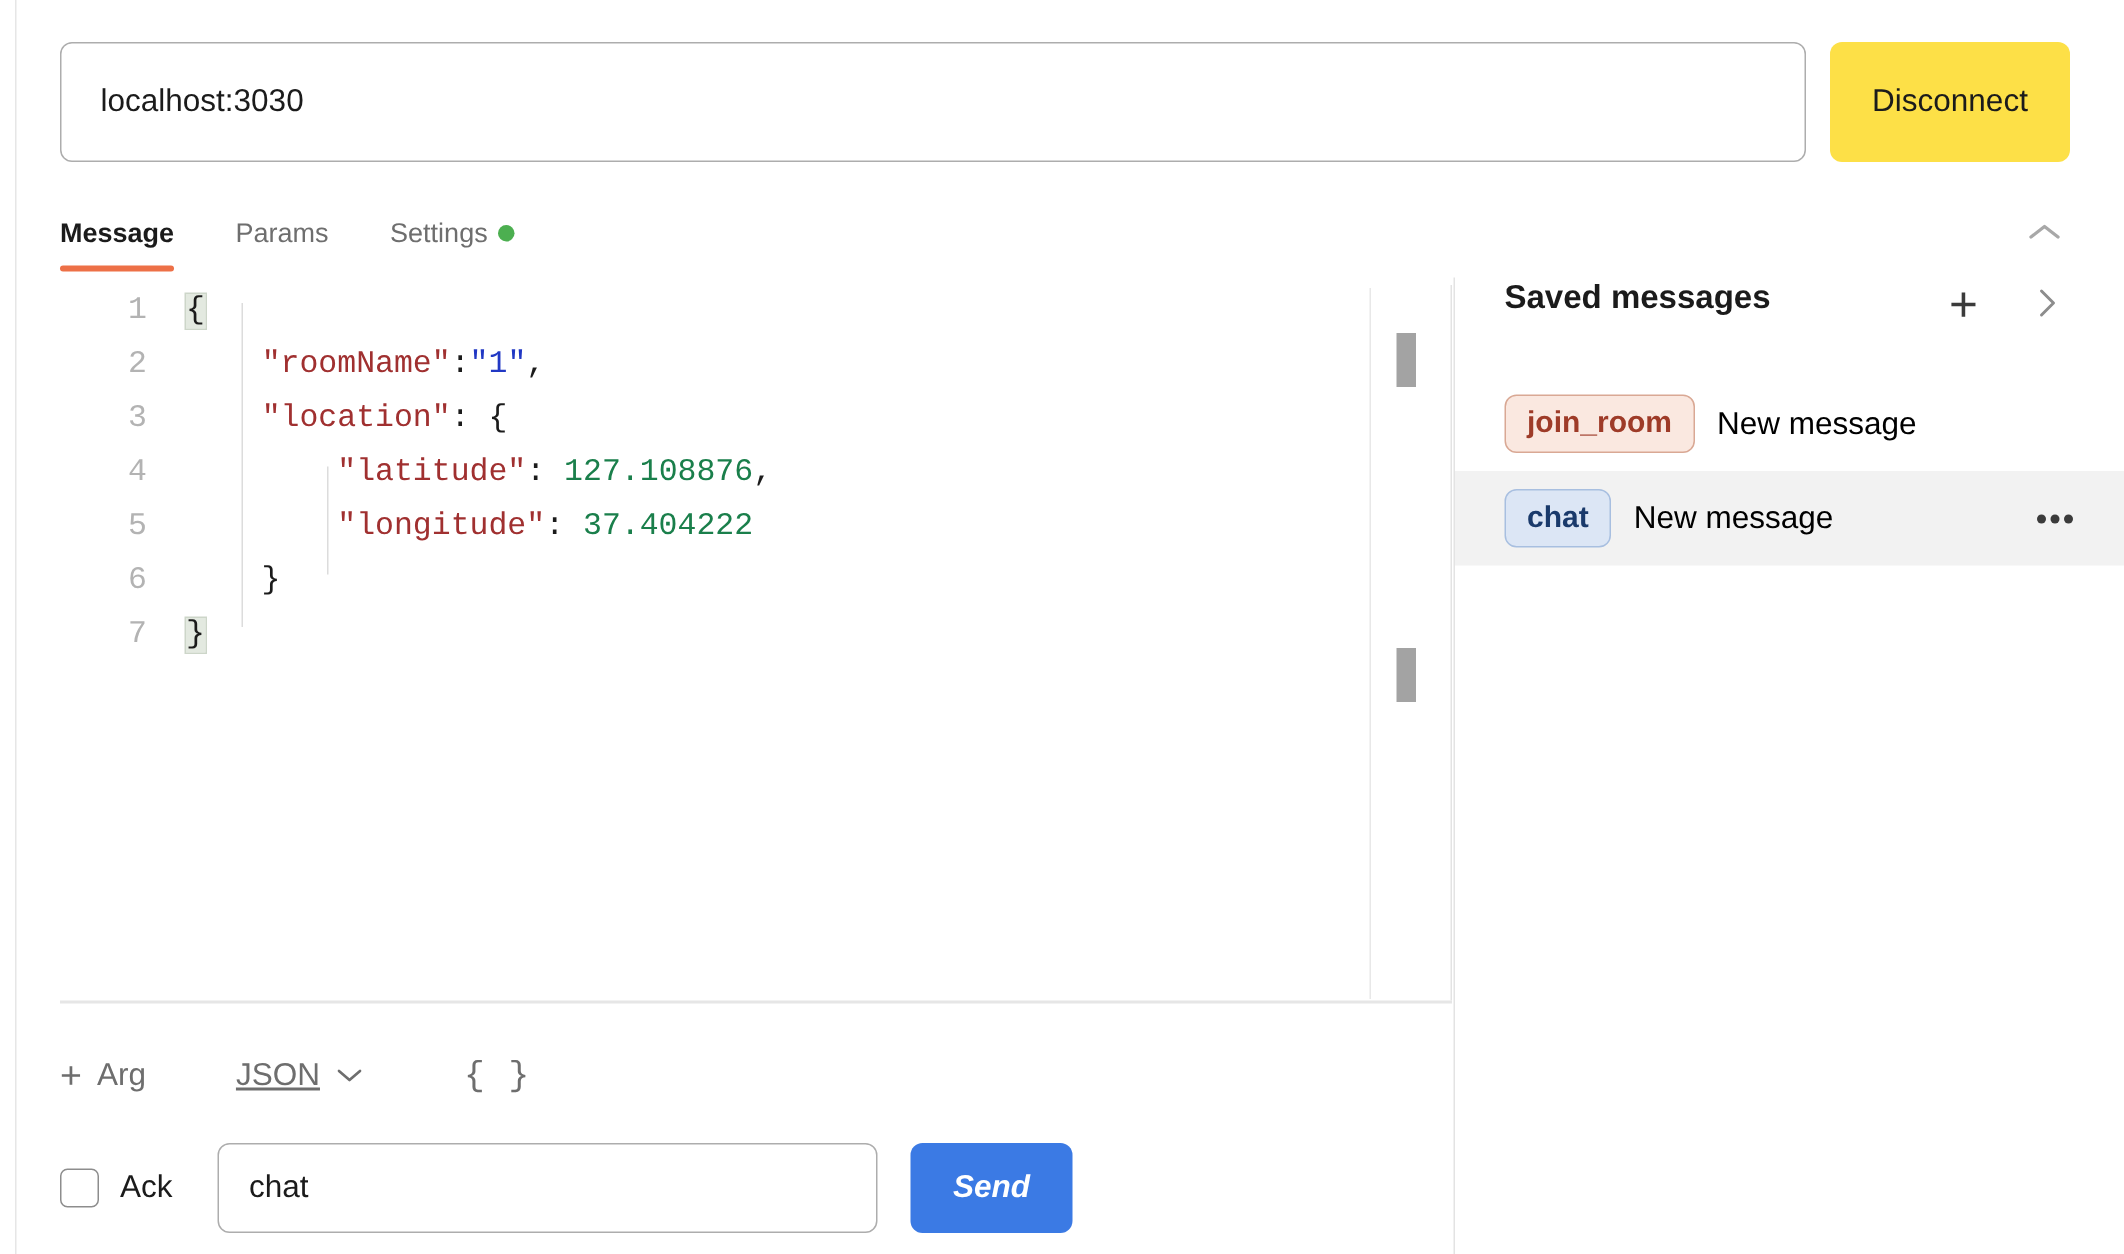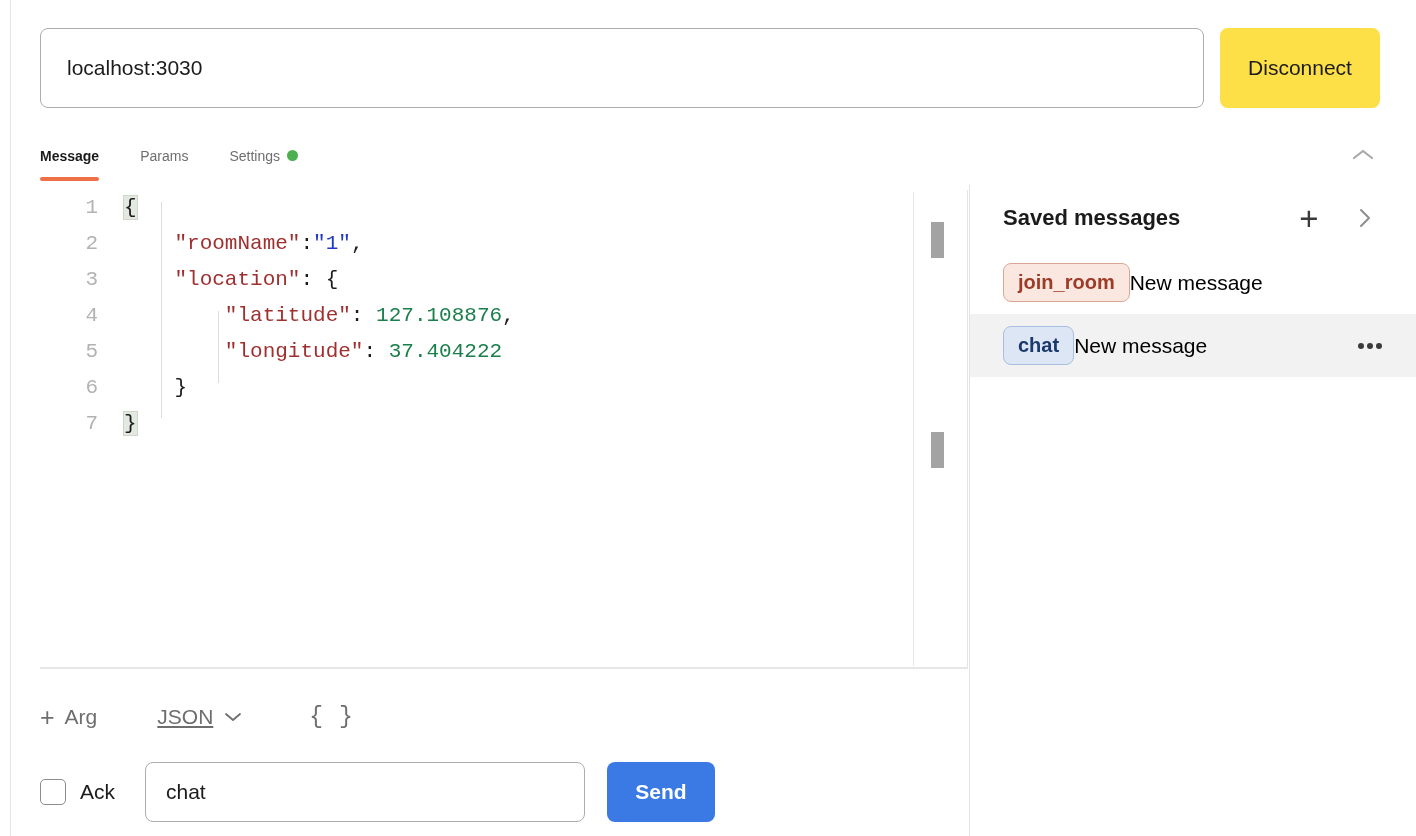--- a/index.html
+++ b/index.html
@@ -71,21 +71,21 @@
     align-items: flex-start;
   }
   .tab {
     position: relative;
     height: 51px;
     display: flex;
     align-items: center;
     gap: 7px;
     padding: 0 0 0 0;
     margin-right: 41px;
-    font-size: 14px;
+    font-size: 18px;
     color: #6e6e6e;
     cursor: pointer;
     white-space: nowrap;
   }
   .tab.active { color: #1b1b1b; font-weight: bold; }
   .tab.active::after {
     content: "";
     position: absolute;
     left: 0; right: 0; bottom: 0;
     height: 4px;
@@ -262,35 +262,36 @@
   .send-btn {
     width: 108px; height: 60px;
     border: none;
     border-radius: 8px;
     background: #3b7ae4;
     color: #ffffff;
     font-family: "Liberation Sans", sans-serif;
     font-size: 21px;
     font-weight: bold;
     cursor: pointer;
+    font-style: italic;
   }
 
   
   .saved-panel {
     position: absolute;
     left: 969px; top: 185px;
     width: 447px; height: 651px;
     border-left: 1px solid #e3e3e3;
     background: #ffffff;
   }
   .saved-head {
     position: relative;
     height: 66px;
     display: flex;
-    align-items: center;
+    align-items: flex-start;
     padding: 0 34px 0 33px;
   }
   .saved-title {
     font-size: 22px;
     font-weight: bold;
     color: #1b1b1b;
     flex: 1;
   }
   .icon-btn {
     width: 34px; height: 34px;
@@ -313,21 +314,21 @@
   .badge {
     display: inline-flex;
     align-items: center;
     justify-content: center;
     height: 39px;
     padding: 0 14px;
     border-radius: 8px;
     font-size: 20px;
     font-weight: bold;
     white-space: nowrap;
-    margin-right: 0;
+    margin-right: 15px;
   }
   .badge.ev-join {
     background: #fae8e0;
     border: 1px solid #d9a894;
     color: #9e3b28;
   }
   .badge.ev-chat {
     background: #dce6f5;
     border: 1px solid #a8bfe0;
     color: #1a3a6b;

